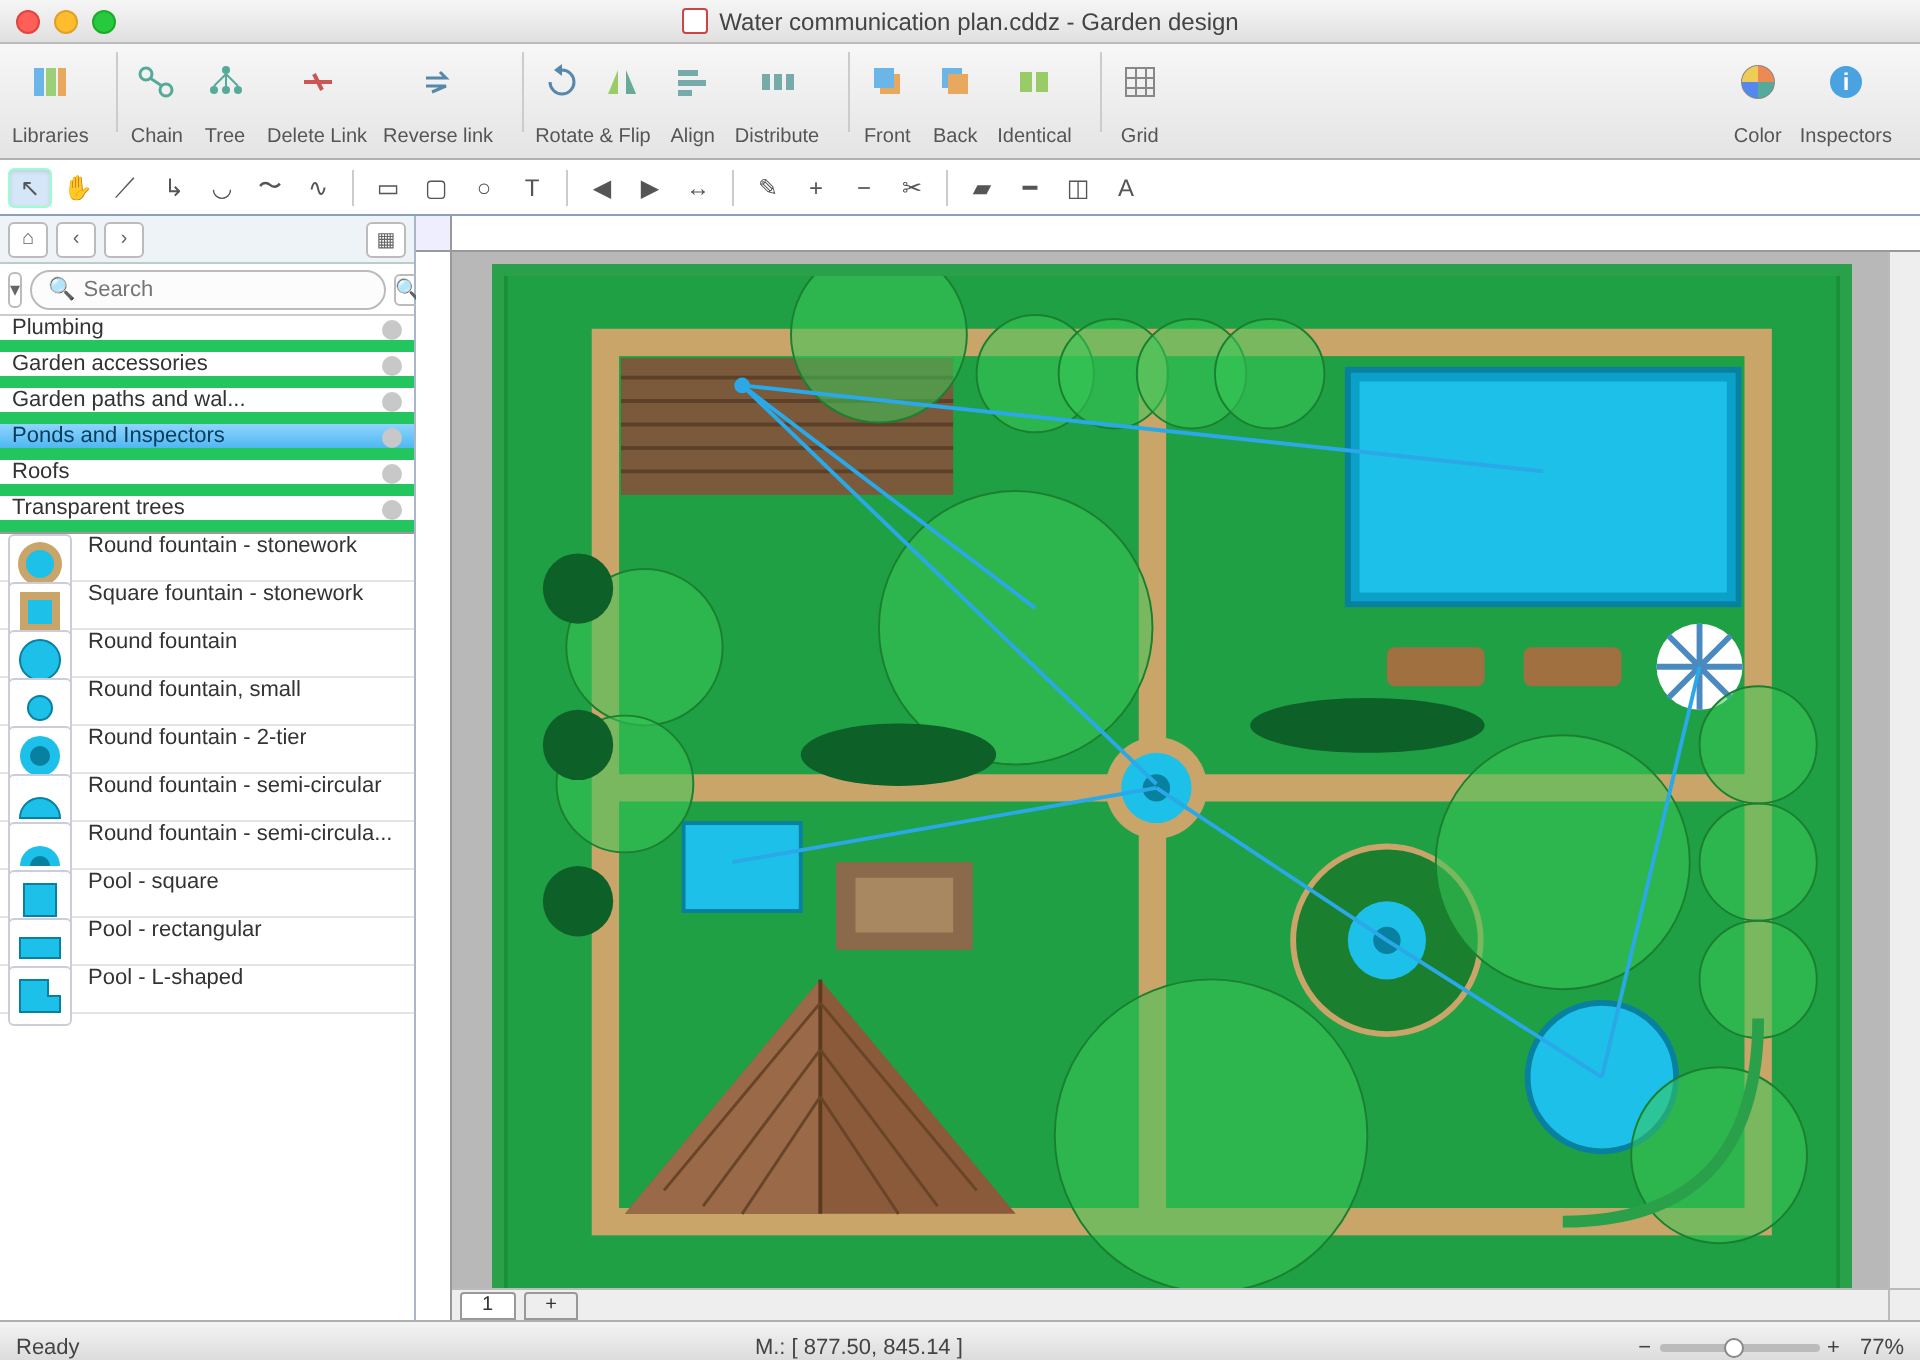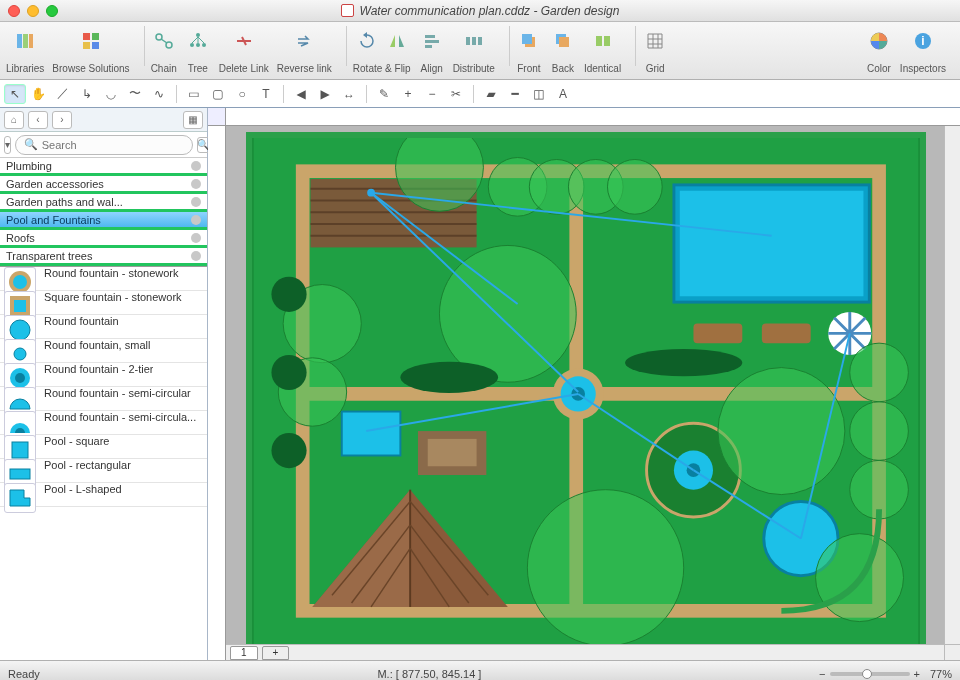--- a/index.html
+++ b/index.html
@@ -5,21 +5,21 @@
 * { box-sizing: border-box; margin: 0; padding: 0; font-family: -apple-system, "Lucida Grande", sans-serif; }
 body { width: 960px; height: 680px; overflow: hidden; background: #ececec; font-size: 11px; color: #333; }
 
 
 .titlebar { height: 22px; background: linear-gradient(#f6f6f6,#e0e0e0); display: flex; align-items: center; padding: 0 8px; border-bottom: 1px solid #bbb; position: relative; }
 .traffic { display: flex; gap: 7px; }
 .tl { width: 12px; height: 12px; border-radius: 50%; }
 .tl.red { background:#ff5f56;border:1px solid #e0443e; }
 .tl.yel { background:#ffbd2e;border:1px solid #dea123; }
 .tl.grn { background:#27c93f;border:1px solid #1aab29; }
-.title-center { position:absolute; left:0; right:0; text-align:right; font-size:12px; color:#444; pointer-events:none; display:flex; justify-content:center; gap:6px;font-style:italic; }
+.title-center { position:absolute; left:0; right:0; text-align:right; font-size:12px; color:#444; pointer-events:none; display:flex; justify-content:center; gap:6px; }
 .doc-icon { width:13px; height:13px; background:#fff; border:1px solid #c44; border-radius:2px; display:inline-block; }
 
 
 .toolbar { height: 58px; background: linear-gradient(#f7f7f7,#e4e4e4); border-bottom:1px solid #b0b0b0; display:flex; align-items:flex-start; padding: 4px 6px 0 6px; }
 .tb-group { display:flex; flex-direction:column; align-items:center; margin-right: 8px; }
 .tb-icons-row { display:flex; gap:4px; height:30px; align-items:center; }
 .tb-ico { width:26px; height:26px; border-radius:4px; display:flex; align-items:center; justify-content:center; font-size:16px; }
 .tb-ico svg { width:20px; height:20px; }
 .tb-label { font-size:10px; color:#555; margin-top:7px; white-space:nowrap; }
 .tb-sep { width:1px; height:40px; background:#ccc; margin:0 6px; }
@@ -35,21 +35,21 @@
 .main { display:flex; height: calc(680px - 22px - 58px - 28px - 20px); }
 .sidebar { width:208px; background:#fff; border-right:1px solid #a8b6c8; display:flex; flex-direction:column; }
 .side-top { height:24px; background:#eef3f8; border-bottom:1px solid #bcc; display:flex; align-items:center; padding:0 4px; gap:4px; }
 .bread-btn { width:20px; height:18px; background:#fff; border:1px solid #bbb; border-radius:3px; display:flex; align-items:center; justify-content:center; font-size:10px; color:#666; }
 .search-wrap { height:26px; display:flex; align-items:center; padding:2px 4px; gap:4px; border-bottom:1px solid #ccc; }
 .search-box { flex:1; height:20px; border:1px solid #bbb; border-radius:10px; padding:0 8px; display:flex; align-items:center; gap:4px; color:#999; background:#fcfcfc; }
 .search-box input { border:none; outline:none; flex:1; font-size:11px; background:transparent; }
 .mag { width:16px; height:16px; border:1px solid #bbb; border-radius:3px; display:flex; align-items:center; justify-content:center; font-size:10px; }
 
 .cat-list { border-bottom:1px solid #999; }
-.cat { height:18px; display:flex; align-items:center; padding:0 6px; justify-content:space-between; border-bottom:3px solid #22c55e; cursor:pointer; }
+.cat { height:18px; display:flex; align-items:flex-end; padding:0 6px; justify-content:space-between; border-bottom:6px solid #22c55e; cursor:pointer; }
 .cat.sel { background: linear-gradient(#8fd4ff,#4fb8f0); color:#083a5c; font-weight:500; }
 .cat .bullet { width:10px; height:10px; border-radius:50%; background:#c8c8c8; }
 
 .lib-items { flex:1; overflow-y:auto; }
 .lib-item { height:24px; display:flex; padding:0 4px; gap:8px; border-bottom:1px solid #e4e4e4; cursor:pointer; }
 .lib-thumb { width:32px; height:30px; background:#fff; border:1px solid #ccd; border-radius:3px; display:flex; align-items:center; justify-content:center; }
 .lib-thumb svg { width:26px; height:26px; }
 .lib-label { font-size:11px; color:#333; white-space:nowrap; overflow:hidden; text-overflow:ellipsis; }
 
 
@@ -94,33 +94,20 @@
     <div class="tb-icons-row">
       <div class="tb-ico">
           <svg viewBox="0 0 20 20">
             <rect x="2" y="3" width="5" height="14" fill="#6bb5e8"></rect>
             <rect x="8" y="3" width="5" height="14" fill="#9bd079"></rect>
             <rect x="14" y="3" width="4" height="14" fill="#e8a860"></rect>
           </svg>
         </div>
     </div>
     <div class="tb-label">Libraries</div>
-  </div>
-  <div class="tb-group">
-    <div class="tb-icons-row">
-      <div class="tb-ico">
-          <svg viewBox="0 0 20 20">
-            <rect x="2" y="2" width="7" height="7" fill="#e85a4a"></rect>
-            <rect x="11" y="2" width="7" height="7" fill="#5ab85a"></rect>
-            <rect x="2" y="11" width="7" height="7" fill="#e8c04a"></rect>
-            <rect x="11" y="11" width="7" height="7" fill="#5a8ae8"></rect>
-          </svg>
-        </div>
-    </div>
-    <div class="tb-label">Browse Solutions</div>
   </div>
   <div class="tb-sep"></div>
   <div class="tb-group">
     <div class="tb-icons-row">
         <div class="tb-ico">
           <svg viewBox="0 0 20 20">
             <circle cx="5" cy="6" r="3" fill="none" stroke="#5a9" stroke-width="1.5"></circle>
             <circle cx="15" cy="14" r="3" fill="none" stroke="#5a9" stroke-width="1.5"></circle>
             <line x1="7" y1="8" x2="13" y2="12" stroke="#5a9" stroke-width="1.5"></line>
           </svg>
@@ -334,21 +321,21 @@
         </div>
         <div class="cat">
           <span>Garden accessories</span>
           <span class="bullet"></span>
         </div>
         <div class="cat">
           <span>Garden paths and wal...</span>
           <span class="bullet"></span>
         </div>
         <div class="cat sel">
-          <span>Pool and Fountains</span>
+          <span>Ponds and Inspectors</span>
           <span class="bullet"></span>
         </div>
         <div class="cat">
           <span>Roofs</span>
           <span class="bullet"></span>
         </div>
         <div class="cat">
           <span>Transparent trees</span>
           <span class="bullet"></span>
         </div>

